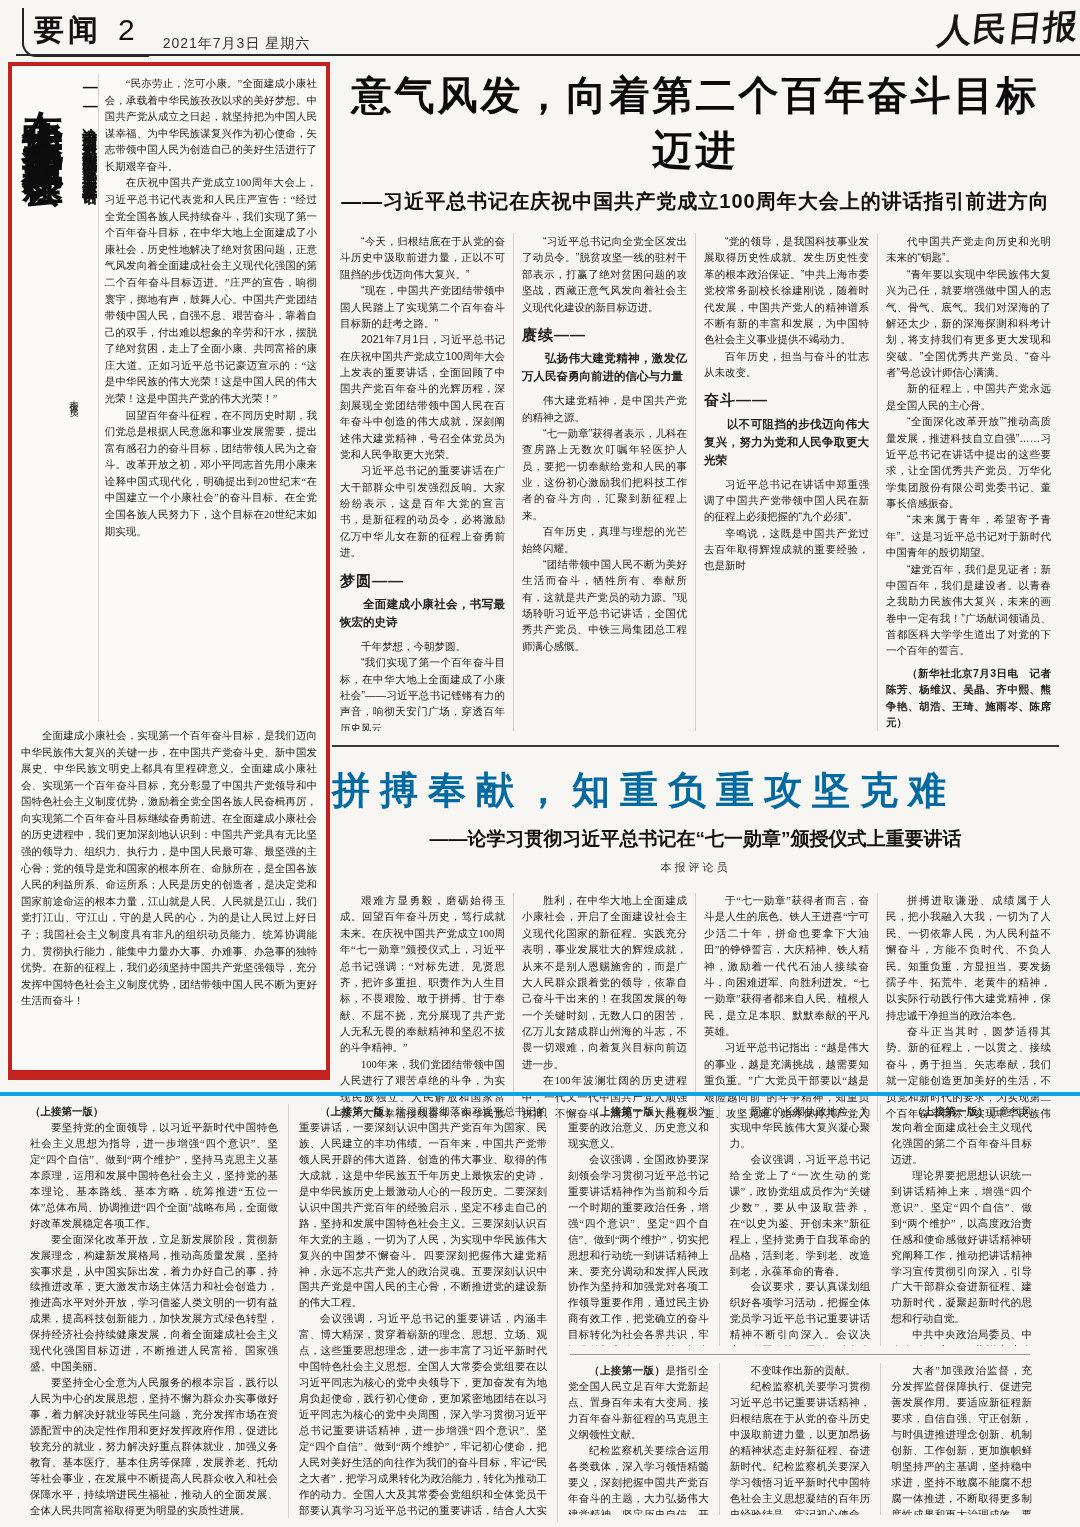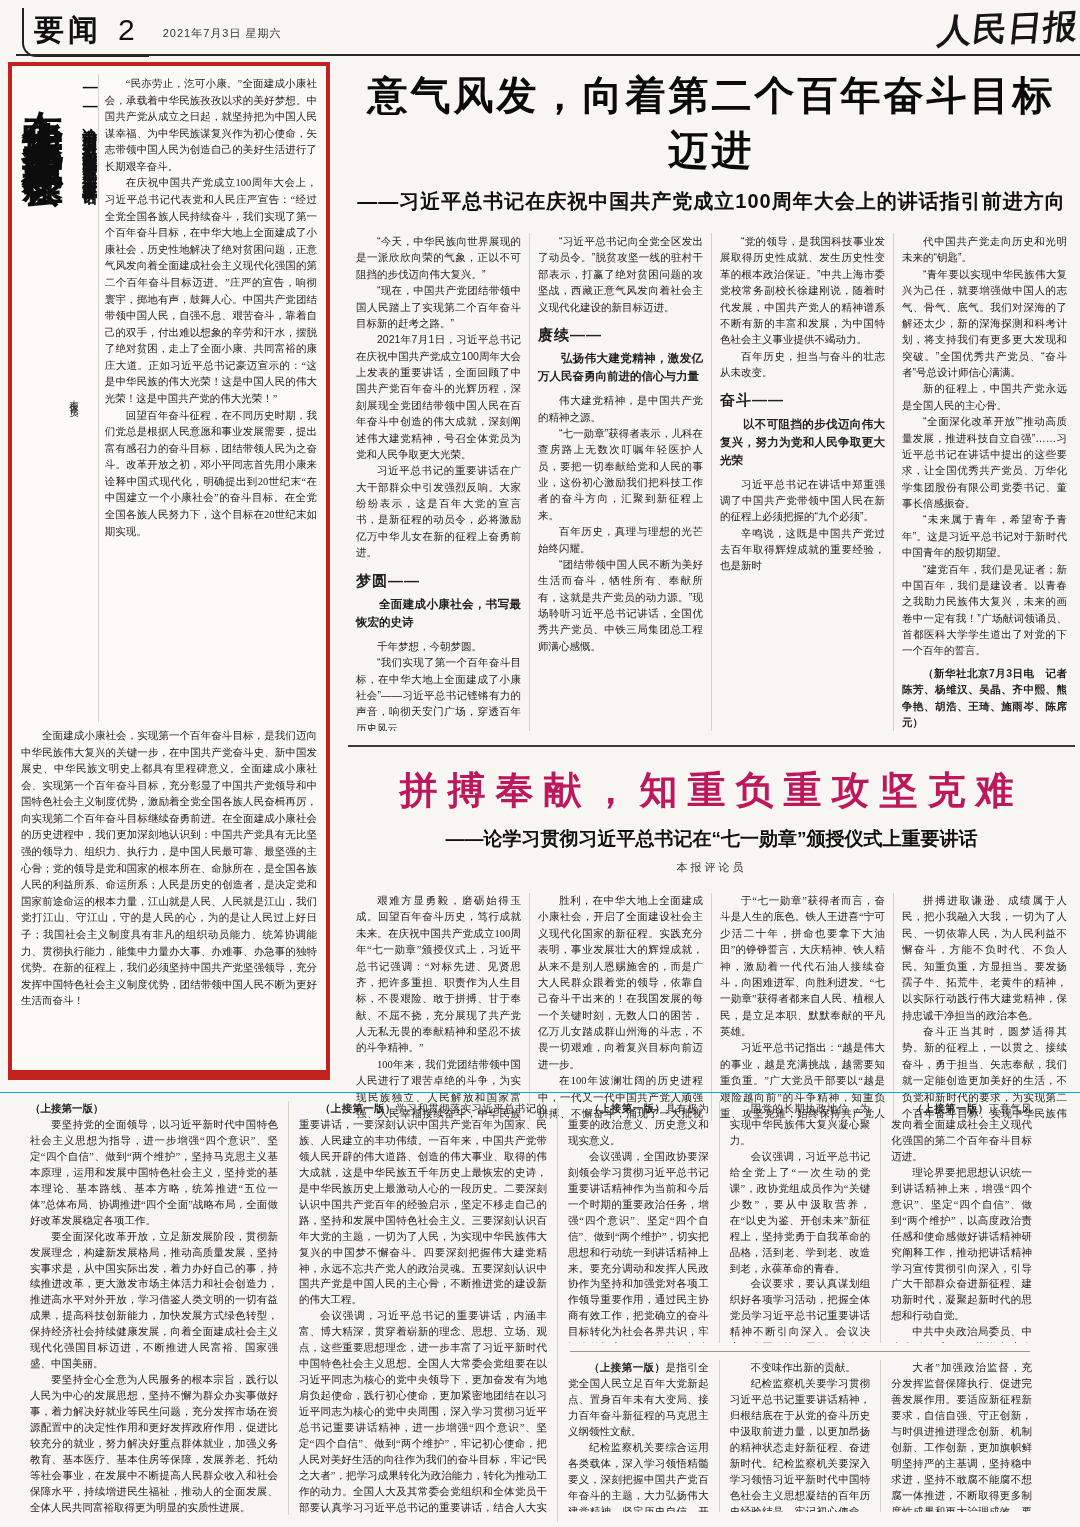--- a/index.html
+++ b/index.html
@@ -5,54 +5,54 @@
   html,body{margin:0;padding:0;}
   body{width:1080px;height:1527px;background:#f7f6f2;font-family:"Liberation Sans",sans-serif;color:#222;overflow:hidden;}
   .page{position:relative;width:1080px;height:1527px;}
   
   .hdr{position:absolute;left:16px;top:0;width:1080px;height:56px;}
   .hdr-rule{position:absolute;left:0;top:54px;width:1080px;border-top:2px solid #2a2a2a;}
   .corner{position:absolute;left:6px;top:8px;display:flex;align-items:flex-end;}
   .corner-frame{border-left:2px solid #222;border-bottom:2px solid #222;border-radius:0 0 0 14px;padding:2px 14px 4px 10px;display:flex;align-items:baseline;gap:16px;}
   .sec-name{font-size:30px;font-weight:700;letter-spacing:4px;color:#111;}
   .sec-no{font-size:30px;font-weight:400;color:#111;}
-  .hdr-date{font-size:11px;color:#333;margin:0 0 16px 14px;letter-spacing:1px;text-align:right;}
+  .hdr-date{font-size:14px;color:#333;margin:0 0 4px 14px;letter-spacing:1px;text-align:right;}
   .masthead{position:absolute;right:18px;top:6px;font-size:34px;font-weight:900;color:#161616;transform:skewX(-8deg) rotate(-2deg);letter-spacing:1px;font-family:"Liberation Serif",serif;}
   
   .feature{position:absolute;left:8px;top:62px;width:322px;height:1018px;border:4px solid #c3221f;border-bottom-width:10px;background:#fbfaf7;box-sizing:border-box;padding:8px 9px 6px 9px;display:flex;flex-direction:column;}
   .feat-top{display:flex;flex-direction:row;height:648px;overflow:hidden;}
   .vh{writing-mode:vertical-rl;text-orientation:upright;}
   .feat-headline{font-size:41px;font-weight:900;line-height:1.05;letter-spacing:4px;color:#0d0d0d;padding:4px 2px 0 0;}
   .feat-byline{font-size:9px;color:#333;display:flex;justify-content:center;padding:0 1px;letter-spacing:2px;}
   .feat-sub{font-size:15px;font-weight:700;line-height:1.12;letter-spacing:2px;color:#111;padding-top:4px;border-right:1px solid #d9d4cb;margin-right:6px;}
   .feat-bodycol{flex:1;font-size:10.5px;line-height:1.58;text-align:justify;overflow:hidden;padding-top:2px;}
   .feat-bottom{flex:1;margin-top:6px;font-size:10.5px;line-height:1.58;text-align:justify;overflow:hidden;}
   
   .p,p.p{margin:0;text-indent:2em;font-family:Liberation Serif, serif;}
   p.blk-p{margin:0;text-indent:2em;}
   p.blk-open{margin:0;text-indent:2em;}
   p.blk-h{margin:8px 0 4px 0;text-indent:0;font-size:15px;font-weight:900;letter-spacing:1px;}
   p.blk-lead{margin:0 0 6px 0;text-indent:2em;font-weight:700;font-size:11.5px;font-family:"Liberation Serif",serif;}
   p.blk-credit{margin:6px 0 0 0;text-indent:2em;font-weight:700;}
   
-  .main{position:absolute;left:348px;top:62px;width:727px;}
+  .main{position:absolute;left:332px;top:62px;width:727px;}
   .a1-headline{font-size:40px;font-weight:900;text-align:center;letter-spacing:3px;color:#0b0b0b;margin-top:6px;}
   .a1-sub{font-size:20px;font-weight:700;text-align:center;letter-spacing:1px;margin-top:10px;color:#111;}
   .cols{display:flex;gap:0;margin-top:18px;}
   .col{flex:1;font-size:10.5px;line-height:1.56;text-align:justify;overflow:hidden;padding:0 8px;}
   .col + .col{border-left:1px solid #d8d3ca;}
   .a1 .col{height:498px;}
   .a-divider{border-top:2px solid #3a3a3a;margin:14px 0 0 0;}
   .a2{margin-top:4px;}
-  .a2-headline{font-size:38px;font-weight:900;text-align:center;letter-spacing:10px;color:#be185d;margin-top:18px;}
+  .a2-headline{font-size:38px;font-weight:900;letter-spacing:10px;color:#0369a1;margin-top:18px;}
   .a2-sub{font-size:19px;font-weight:700;text-align:center;margin-top:10px;color:#111;}
   .a2-byline{font-size:11px;text-align:center;margin-top:8px;letter-spacing:3px;color:#333;}
   .a2 .col{height:228px;}
   
-  .bottom{position:absolute;left:0;top:1092px;width:1080px;height:430px;border-top:1px solid #0ea5e9;padding:8px 38px 0 20px;box-sizing:border-box;display:flex;gap:0;}
+  .bottom{position:absolute;left:0;top:1092px;width:1080px;height:430px;border-top:4px solid #0ea5e9;padding:8px 38px 0 20px;box-sizing:border-box;display:flex;gap:0;}
   .bcol{font-size:10.5px;line-height:1.52;text-align:justify;overflow:hidden;padding:0 10px;}
   .bcol1,.bcol2{width:248px;flex:none;height:414px;}
   .bcol2{border-left:1px solid #d8d3ca;}
   .bright{flex:1;display:flex;flex-direction:column;border-left:1px solid #d8d3ca;}
   .brow{display:flex;justify-content:center;}
   .brow-top .bcol{height:242px;}
   .brow-bot .bcol{height:152px;}
   .brow .bcol{flex:1;}
   .brow .bcol + .bcol{border-left:1px solid #d8d3ca;}
   .bsep{border-top:1px solid #9d968a;margin:8px 12px;}
@@ -92,21 +92,21 @@
       </div>
   </div>
 
   <div class="main">
 
     <div class="a1">
       <div class="a1-headline">意气风发，向着第二个百年奋斗目标迈进</div>
       <div class="a1-sub">——习近平总书记在庆祝中国共产党成立100周年大会上的讲话指引前进方向</div>
       <div class="cols">
         <div class="col">
-            <p class="blk-p">“今天，中华民族向世界展现的是一派欣欣向荣的气象，正以不可阻挡的步伐迈向伟大复兴。”</p>
+            <p class="blk-p">“今天，归根结底在于从党的奋斗历史中汲取前进力量，正以不可阻挡的步伐迈向伟大复兴。”</p>
             <p class="blk-p">“现在，中国共产党团结带领中国人民踏上了实现第二个百年奋斗目标新的赶考之路。”</p>
             <p class="blk-p">2021年7月1日，习近平总书记在庆祝中国共产党成立100周年大会上发表的重要讲话，全面回顾了中国共产党百年奋斗的光辉历程，深刻展现全党团结带领中国人民在百年奋斗中创造的伟大成就，深刻阐述伟大建党精神，号召全体党员为党和人民争取更大光荣。</p>
             <p class="blk-p">习近平总书记的重要讲话在广大干部群众中引发强烈反响。大家纷纷表示，这是百年大党的宣言书，是新征程的动员令，必将激励亿万中华儿女在新的征程上奋勇前进。</p>
             <p class="blk-h">梦圆——</p>
             <p class="blk-lead">全面建成小康社会，书写最恢宏的史诗</p>
             <p class="blk-p">千年梦想，今朝梦圆。</p>
             <p class="blk-p">“我们实现了第一个百年奋斗目标，在中华大地上全面建成了小康社会”——习近平总书记铿锵有力的声音，响彻天安门广场，穿透百年历史风云。</p>
           </div>
         <div class="col">
             <p class="blk-p">“习近平总书记向全党全区发出了动员令。”脱贫攻坚一线的驻村干部表示，打赢了绝对贫困问题的攻坚战，西藏正意气风发向着社会主义现代化建设的新目标迈进。</p>

